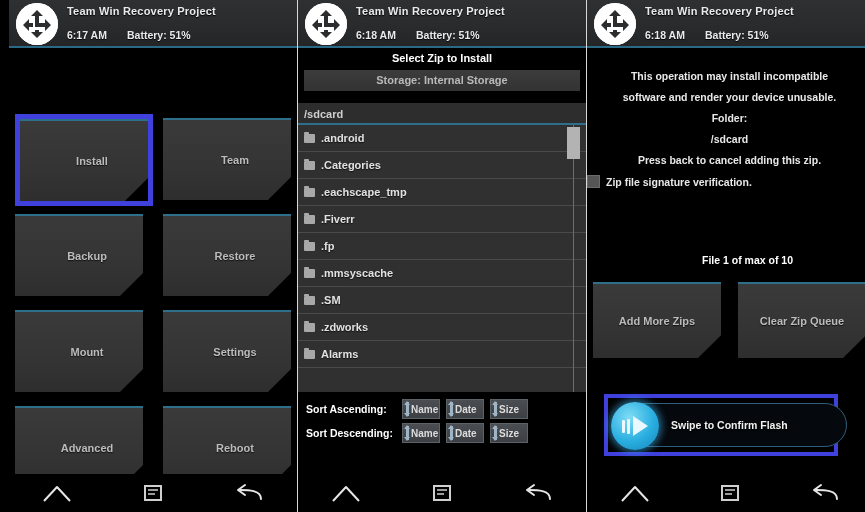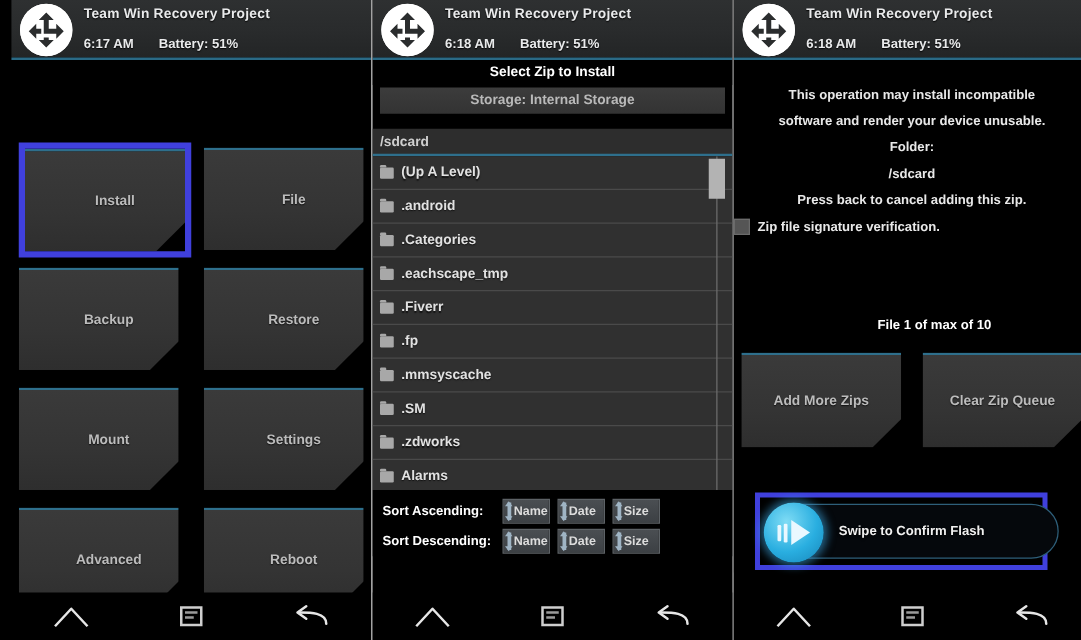--- a/index.html
+++ b/index.html
@@ -212,21 +212,21 @@
       <div class="hdr-batt">Battery: 51%</div>
     </div>
 
     <div class="grid">
       <div class="tile-wrap sel" style="left:6px; top:66px;">
         <div class="tile">
           <span>Install</span>
         </div>
       </div>
       <div class="tile" style="left:154px; top:70px;">
-        <span>File</span>
+        <span>Team</span>
       </div>
       <div class="tile" style="left:6px; top:166px;">
         <span>Backup</span>
       </div>
       <div class="tile" style="left:154px; top:166px;">
         <span>Restore</span>
       </div>
       <div class="tile" style="left:6px; top:262px;">
         <span>Mount</span>
       </div>
@@ -276,24 +276,20 @@
       <div class="hdr-title">Team Win Recovery Project</div>
       <div class="hdr-time">6:18 AM</div>
       <div class="hdr-batt">Battery: 51%</div>
     </div>
 
     <div class="p2-title">Select Zip to Install</div>
     <div class="storage-btn">Storage: Internal Storage</div>
     <div class="path-bar">/sdcard</div>
 
     <div class="filelist">
-      <div class="frow">
-        <span class="folder-ico"></span>
-        <span class="fname">(Up A Level)</span>
-      </div>
       <div class="frow">
         <span class="folder-ico"></span>
         <span class="fname">.android</span>
       </div>
       <div class="frow">
         <span class="folder-ico"></span>
         <span class="fname">.Categories</span>
       </div>
       <div class="frow">
         <span class="folder-ico"></span>

